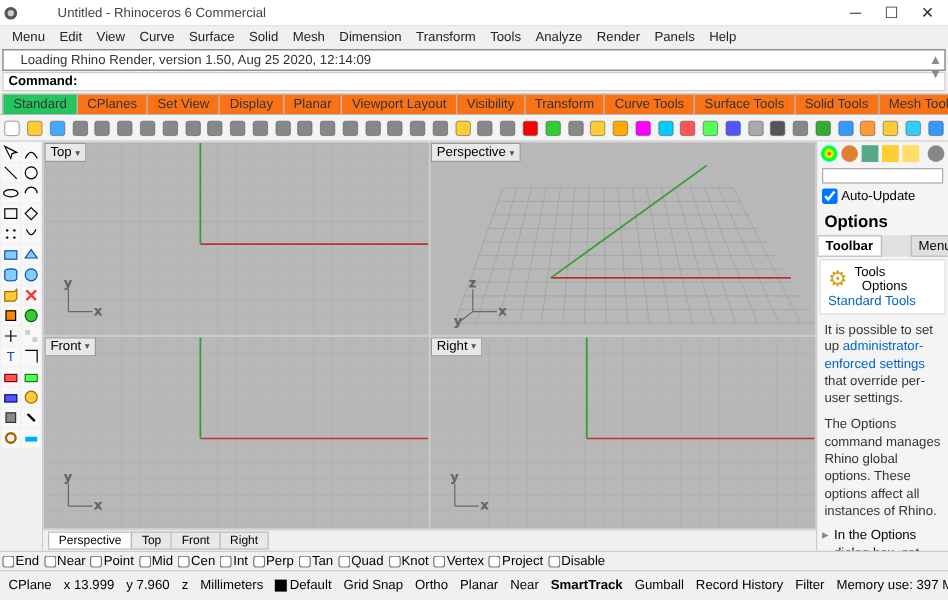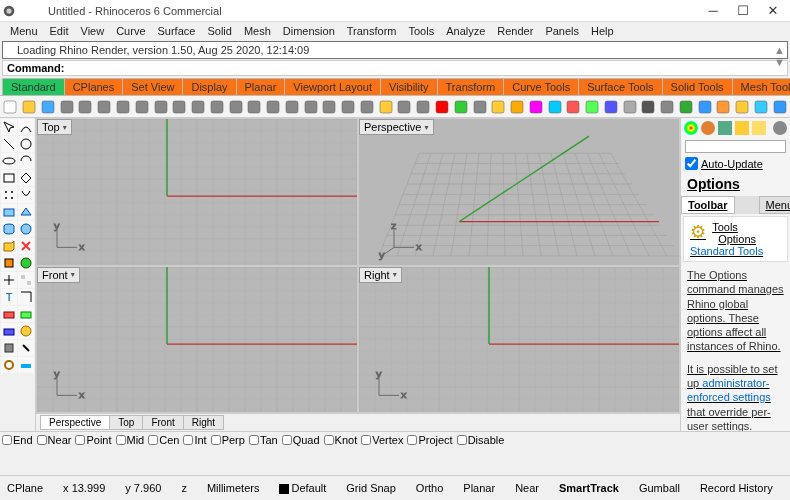--- a/index.html
+++ b/index.html
@@ -27,40 +27,40 @@
 .lbtn svg { width: 14px; height: 14px; }
 .views { flex: 1; display: flex; flex-direction: column; }
 .vgrid { flex: 1; display: grid; grid-template-columns: 1fr 1fr; grid-template-rows: 1fr 1fr; gap: 2px; background: #ccc; padding: 1px; }
 .vp { background: #b8b8b8; position: relative; overflow: hidden; }
 .vp .label { position: absolute; top: 0; left: 0; background: #e8e8e8; border: 1px solid #999; padding: 1px 4px; font-size: 10px; display: flex; align-items: center; gap: 3px; z-index: 2; }
 .vp .label .dd { font-size: 8px; color: #555; }
 .vp canvas, .vp svg.grid { position: absolute; inset: 0; width: 100%; height: 100%; }
 .vtabs { height: 18px; background: #f0f0f0; display: flex; align-items: center; padding: 0 4px; border-top: 1px solid #ccc; }
 .vtabs span { padding: 1px 8px; background: #e8e8e8; border: 1px solid #bbb; margin-right: -1px; font-size: 10px; }
 .vtabs span.active { background: #fff; }
-.rpanel { width: 110px; background: #f4f4f4; border-left: 1px solid #ccc; display: flex; flex-direction: column; font-size: 10px; overflow: hidden; text-decoration: underline; }
+.rpanel { width: 110px; background: #f4f4f4; border-left: 1px solid #ccc; display: flex; flex-direction: column; font-size: 10px; overflow: hidden; }
 .rpanel .icons { display: flex; gap: 3px; padding: 3px; }
 .rpanel .icons div { width: 14px; height: 14px; }
 .rpanel input.search { margin: 2px 4px; border: 1px solid #aaa; height: 16px; font-size: 10px; }
 .rpanel label { display: flex; align-items: center; gap: 3px; padding: 2px 4px; }
 .rpanel h3 { font-size: 14px; font-weight: bold; padding: 4px 6px; }
 .rpanel .ptabs { display: flex; background: #e0e0e0; gap: 24px; }
 .rpanel .ptabs span { padding: 2px 6px; border: 1px solid #bbb; }
 .rpanel .ptabs span.active { background: #fff; font-weight: bold; }
 .rpanel .box { padding: 4px 6px; background: #fff; margin: 2px; border: 1px solid #ddd; }
 .rpanel .gear { font-size: 18px; color: #d4a017; }
 .rpanel a { color: #0066cc; cursor: pointer; }
 .rpanel .desc { padding: 4px 6px; color: #333; line-height: 1.3; }
 .rpanel .steps { padding: 2px 6px; font-weight: bold; border-top: 1px solid #ccc; margin-top: 4px; }
 .rpanel .step { padding: 2px 6px 2px 14px; position: relative; line-height: 1.3; }
 .rpanel .step::before { content: "▸"; position: absolute; left: 4px; color: #888; }
 .osnapbar { height: 16px; background: #f0f0f0; display: flex; align-items: center; padding: 0 2px; border-top: 1px solid #ccc; font-size: 10px; overflow: hidden; }
 .osnap { display: flex; align-items: center; gap: 1px; margin-right: 4px; white-space: nowrap; }
 .osnap input { width: 10px; height: 10px; }
-.statusbar { height: 16px; background: #f0f0f0; display: flex; align-items: center; padding: 12px 4px; border-top: 1px solid #ccc; font-size: 10px; gap: 14px; overflow: hidden; white-space: nowrap; margin-top: 28px; }
+.statusbar { height: 16px; background: #f0f0f0; display: flex; align-items: center; padding: 12px 4px; border-top: 1px solid #ccc; font-size: 10px; gap: 4px; overflow: hidden; white-space: nowrap; }
 .statusbar span { padding: 0 3px; }
 .statusbar .sw { width: 10px; height: 10px; background: #000; display: inline-block; vertical-align: middle; margin-right: 2px; }
 </style>
 </head>
 <body>
 
 <div class="titlebar">
   <svg class="icon" viewBox="0 0 16 16">
       <circle cx="8" cy="8" r="6" fill="#555"></circle>
       <circle cx="8" cy="8" r="3" fill="#ccc"></circle>
@@ -718,24 +718,24 @@
     <div class="box">
       <div style="display:flex;gap:6px;align-items:flex-start">
         <span class="gear">⚙</span>
         <div>
           <div>Tools</div>
           <div style="padding-left:6px">Options</div>
         </div>
       </div>
       <a>Standard Tools</a>
     </div>
-    <div class="desc">The Options command manages Rhino global options. These options affect all instances of Rhino.</div>
     <div class="desc">
       <span>It is possible to set up </span><a>administrator-enforced settings</a><span> that override per-user settings.</span>
     </div>
+    <div class="desc">The Options command manages Rhino global options. These options affect all instances of Rhino.</div>
     <div class="step">In the Options dialog box, set the global Rhino options.</div>
 
   </div>
 </div>
 
 <div class="osnapbar" id="osnapbar">
     <label class="osnap"><input type="checkbox" style=""> End</label>
     <label class="osnap"><input type="checkbox" style=""> Near</label>
     <label class="osnap"><input type="checkbox" style=""> Point</label>
     <label class="osnap"><input type="checkbox" style=""> Mid</label>

